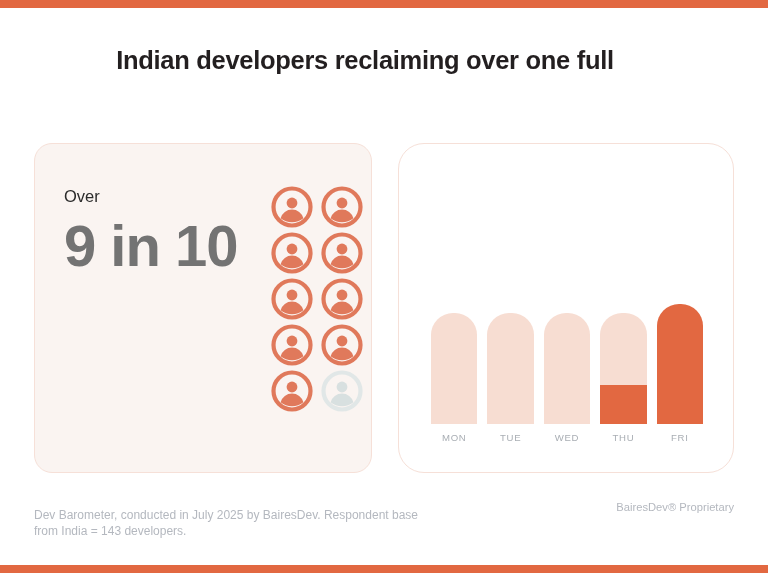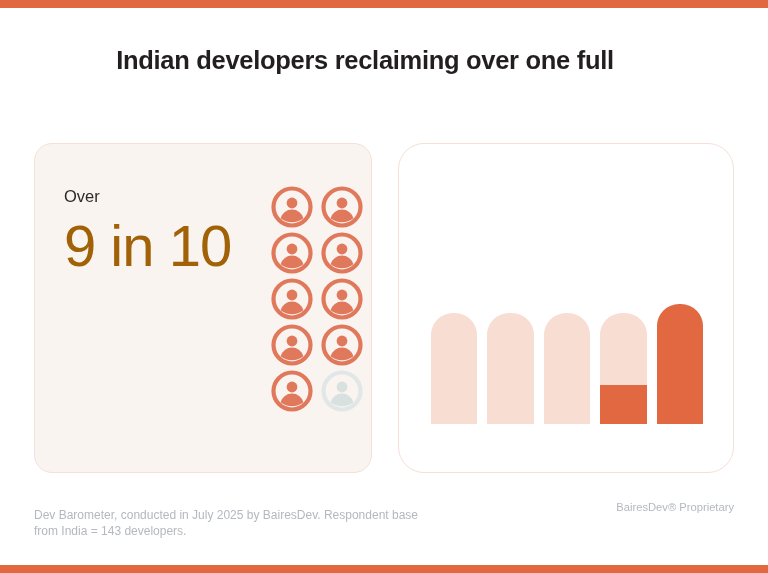--- a/index.html
+++ b/index.html
@@ -77,22 +77,22 @@
     left: 29px;
     width: 220px;
   }
   .over-label {
     font-size: 16.5px;
     color: #2b2b2b;
     line-height: 20px;
   }
   .big-stat {
     font-size: 58px;
-    font-weight: normal;
-    color: #a16207;
+    font-weight: bold;
+    color: #737373;
     line-height: 64px;
     letter-spacing: -1px;
     margin-top: 8px;
     margin-bottom: 6px;
   }
   .left-body {
     font-size: 15.2px;
     color: #2b2b2b;
     line-height: 20.5px;
     max-width: 180px;
@@ -325,20 +325,27 @@
         </div>
         <div class="bar-col">
           <div class="bar" style="height:92.6%">
             <div class="bar-fill" style="height:35%"></div>
           </div>
         </div>
         <div class="bar-col">
           <div class="bar solid" style="height:100%"></div>
         </div>
       </div>
+      <div class="day-labels">
+        <div class="day-label">MON</div>
+        <div class="day-label">TUE</div>
+        <div class="day-label">WED</div>
+        <div class="day-label">THU</div>
+        <div class="day-label">FRI</div>
+      </div>
     </div>
   </div>
 
 </div>
 
 <div class="footer-left">
   <span>Dev Barometer, conducted in July 2025 by BairesDev. Respondent base</span><br>
   <span>from India = 143 developers.</span>
 </div>
 

